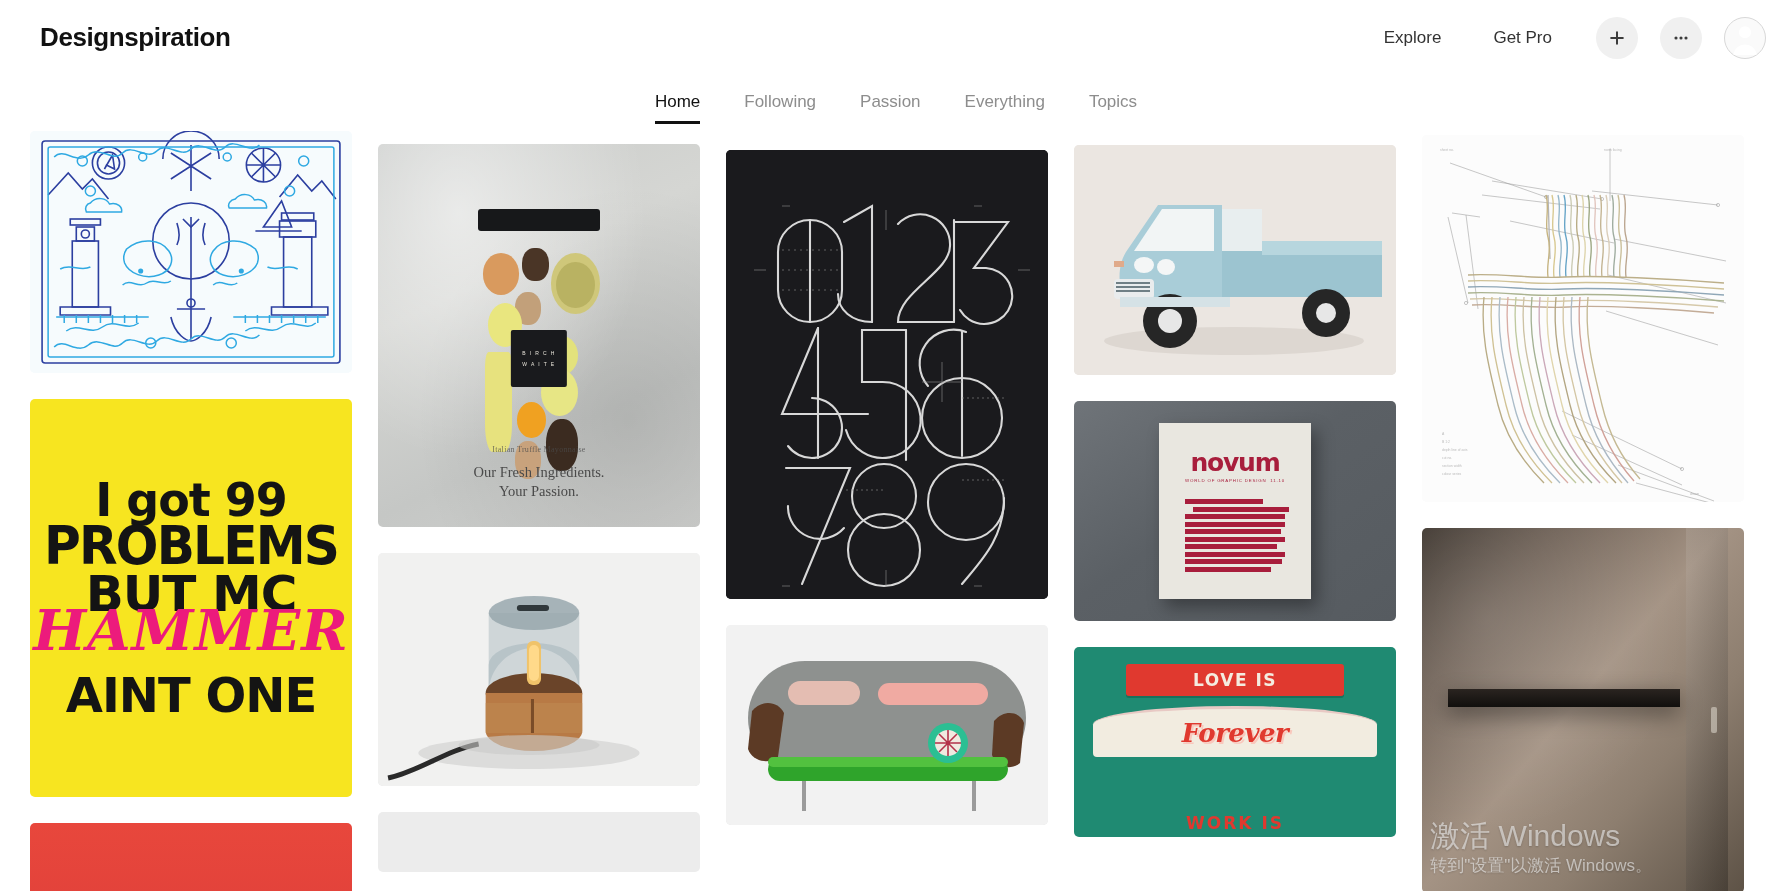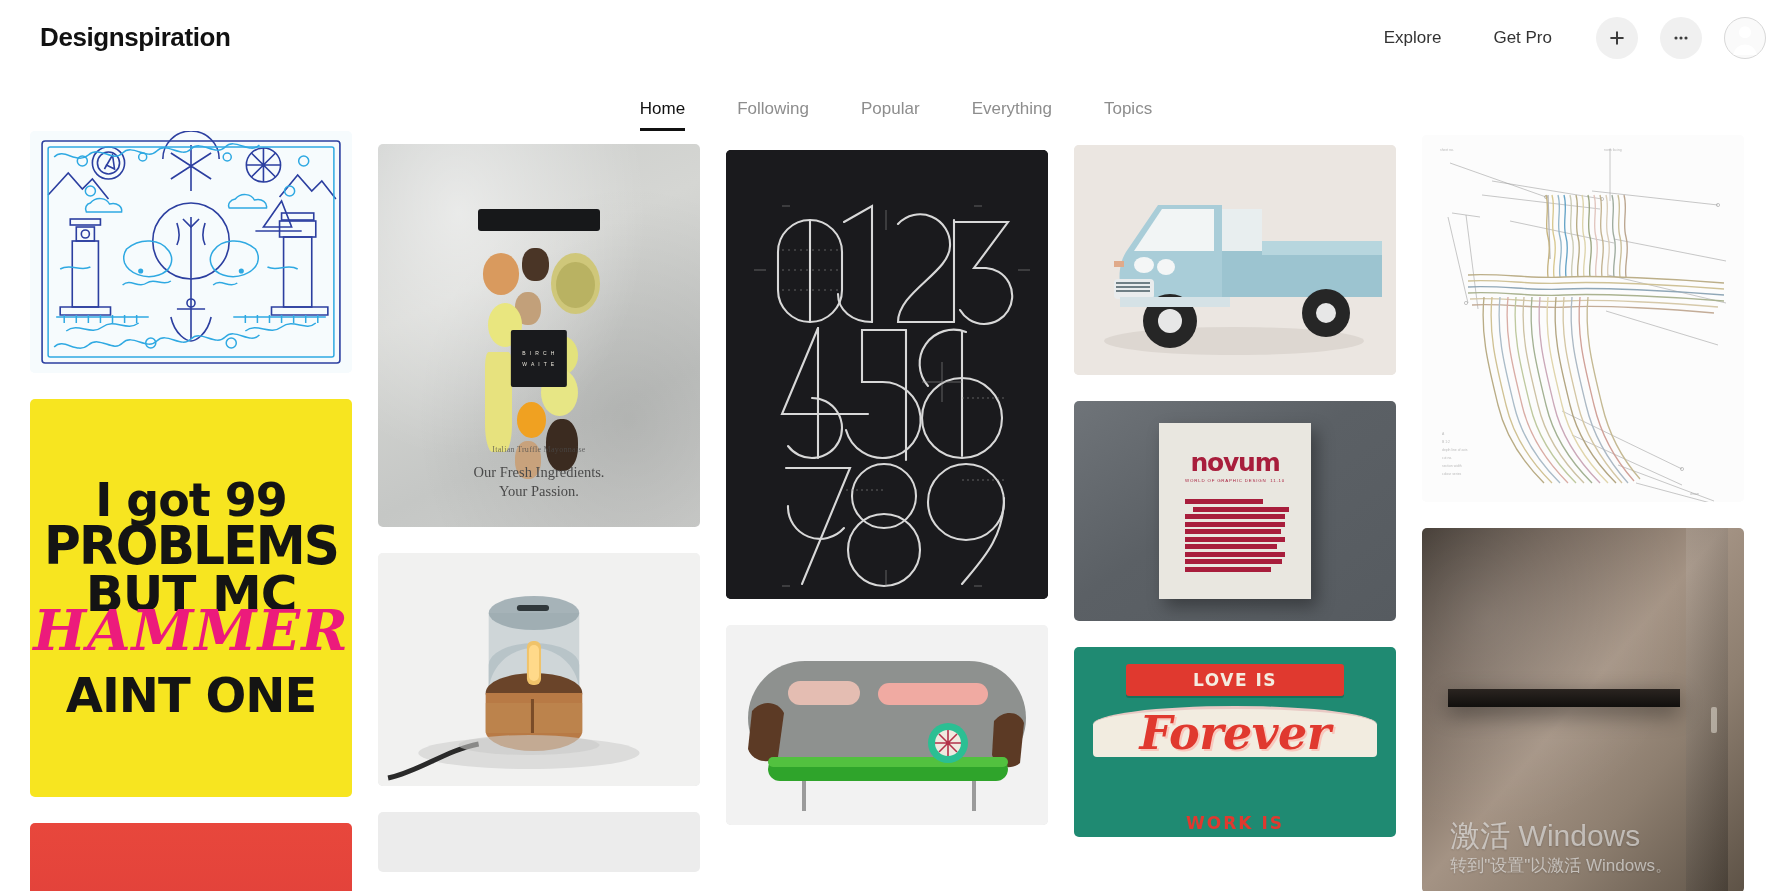--- a/index.html
+++ b/index.html
@@ -95,22 +95,22 @@
     margin-left: 14px;
     cursor: pointer;
     overflow: hidden;
   }
 
   
   .tabs {
     height: 56px;
     display: flex;
     justify-content: center;
-    align-items: flex-end;
-    gap: 8px;
+    align-items: center;
+    gap: 0;
     background: #fff;
   }
   .tab {
     font-size: 17px;
     color: #8d8d8d;
     padding: 10px 22px 12px 22px;
     position: relative;
     cursor: pointer;
     white-space: nowrap;
   }
@@ -243,21 +243,21 @@
     box-shadow: 0 2px 0 rgba(0,0,0,.18);
   }
   .love-banner {
     position:absolute; left:6%; right:6%; top:31%; height:27%;
     background:#f2ece0; border-radius: 50% 50% 4px 4px / 36% 36% 4px 4px;
     border-top: 3px solid #e8c9c4;
     display:flex; align-items:center; justify-content:center;
   }
   .love-forever {
     font-family:"DejaVu Serif", serif; font-style: italic; font-weight:bold;
-    font-size:46px; color:#e0392f; letter-spacing:-.5px;
+    font-size:26px; color:#e0392f; letter-spacing:-.5px;
     text-shadow: 2px 2px 0 #f9c8bd;
   }
   .love-work {
     position:absolute; left:12%; right:12%; bottom:2%;
     text-align:center; color:#e0392f; font-weight:bold;
     font-size:17px; letter-spacing:2px; font-family:"DejaVu Sans", sans-serif;
   }
 
   
   .art-contour { background:#fbfbfb; position:relative; }
@@ -284,21 +284,21 @@
     background: rgba(225,220,210,.55); border-radius:2px;
   }
 
   
   .art-red { background: linear-gradient(180deg,#e8473c 0%,#e0403a 100%); }
   .art-plain { background: #ececec; }
 
   
   .watermark {
     position: absolute;
-    right: 120px;
+    right: 140px;
     bottom: 14px;
     text-align: left;
     color: rgba(238,238,238,0.62);
     font-family: "Liberation Sans", sans-serif;
     pointer-events: none;
     user-select: none;
     text-shadow: 0 1px 2px rgba(0,0,0,.18);
   }
   .wm1 { font-size: 30px; line-height: 1.08; font-weight: 400; }
   .wm2 { font-size: 17px; line-height: 1.3; margin-top: 3px; }
@@ -334,21 +334,21 @@
         <circle cx="21" cy="16" r="6.4" fill="#ffffff"></circle>
         <path d="M8.5 40c1.6-7.2 6.6-11.2 12.5-11.2S32 32.8 33.6 40z" fill="#ffffff"></path>
       </svg>
     </button>
   </div>
 </div>
 
 <div class="tabs">
   <div class="tab active">Home</div>
   <div class="tab">Following</div>
-  <div class="tab">Popular</div>
+  <div class="tab">Passion</div>
   <div class="tab">Everything</div>
   <div class="tab">Topics</div>
 </div>
 
 <div class="grid">
 <div class="cols">
 
   <div class="col">
 
     <div class="card art-nautical" style="height:242px">

